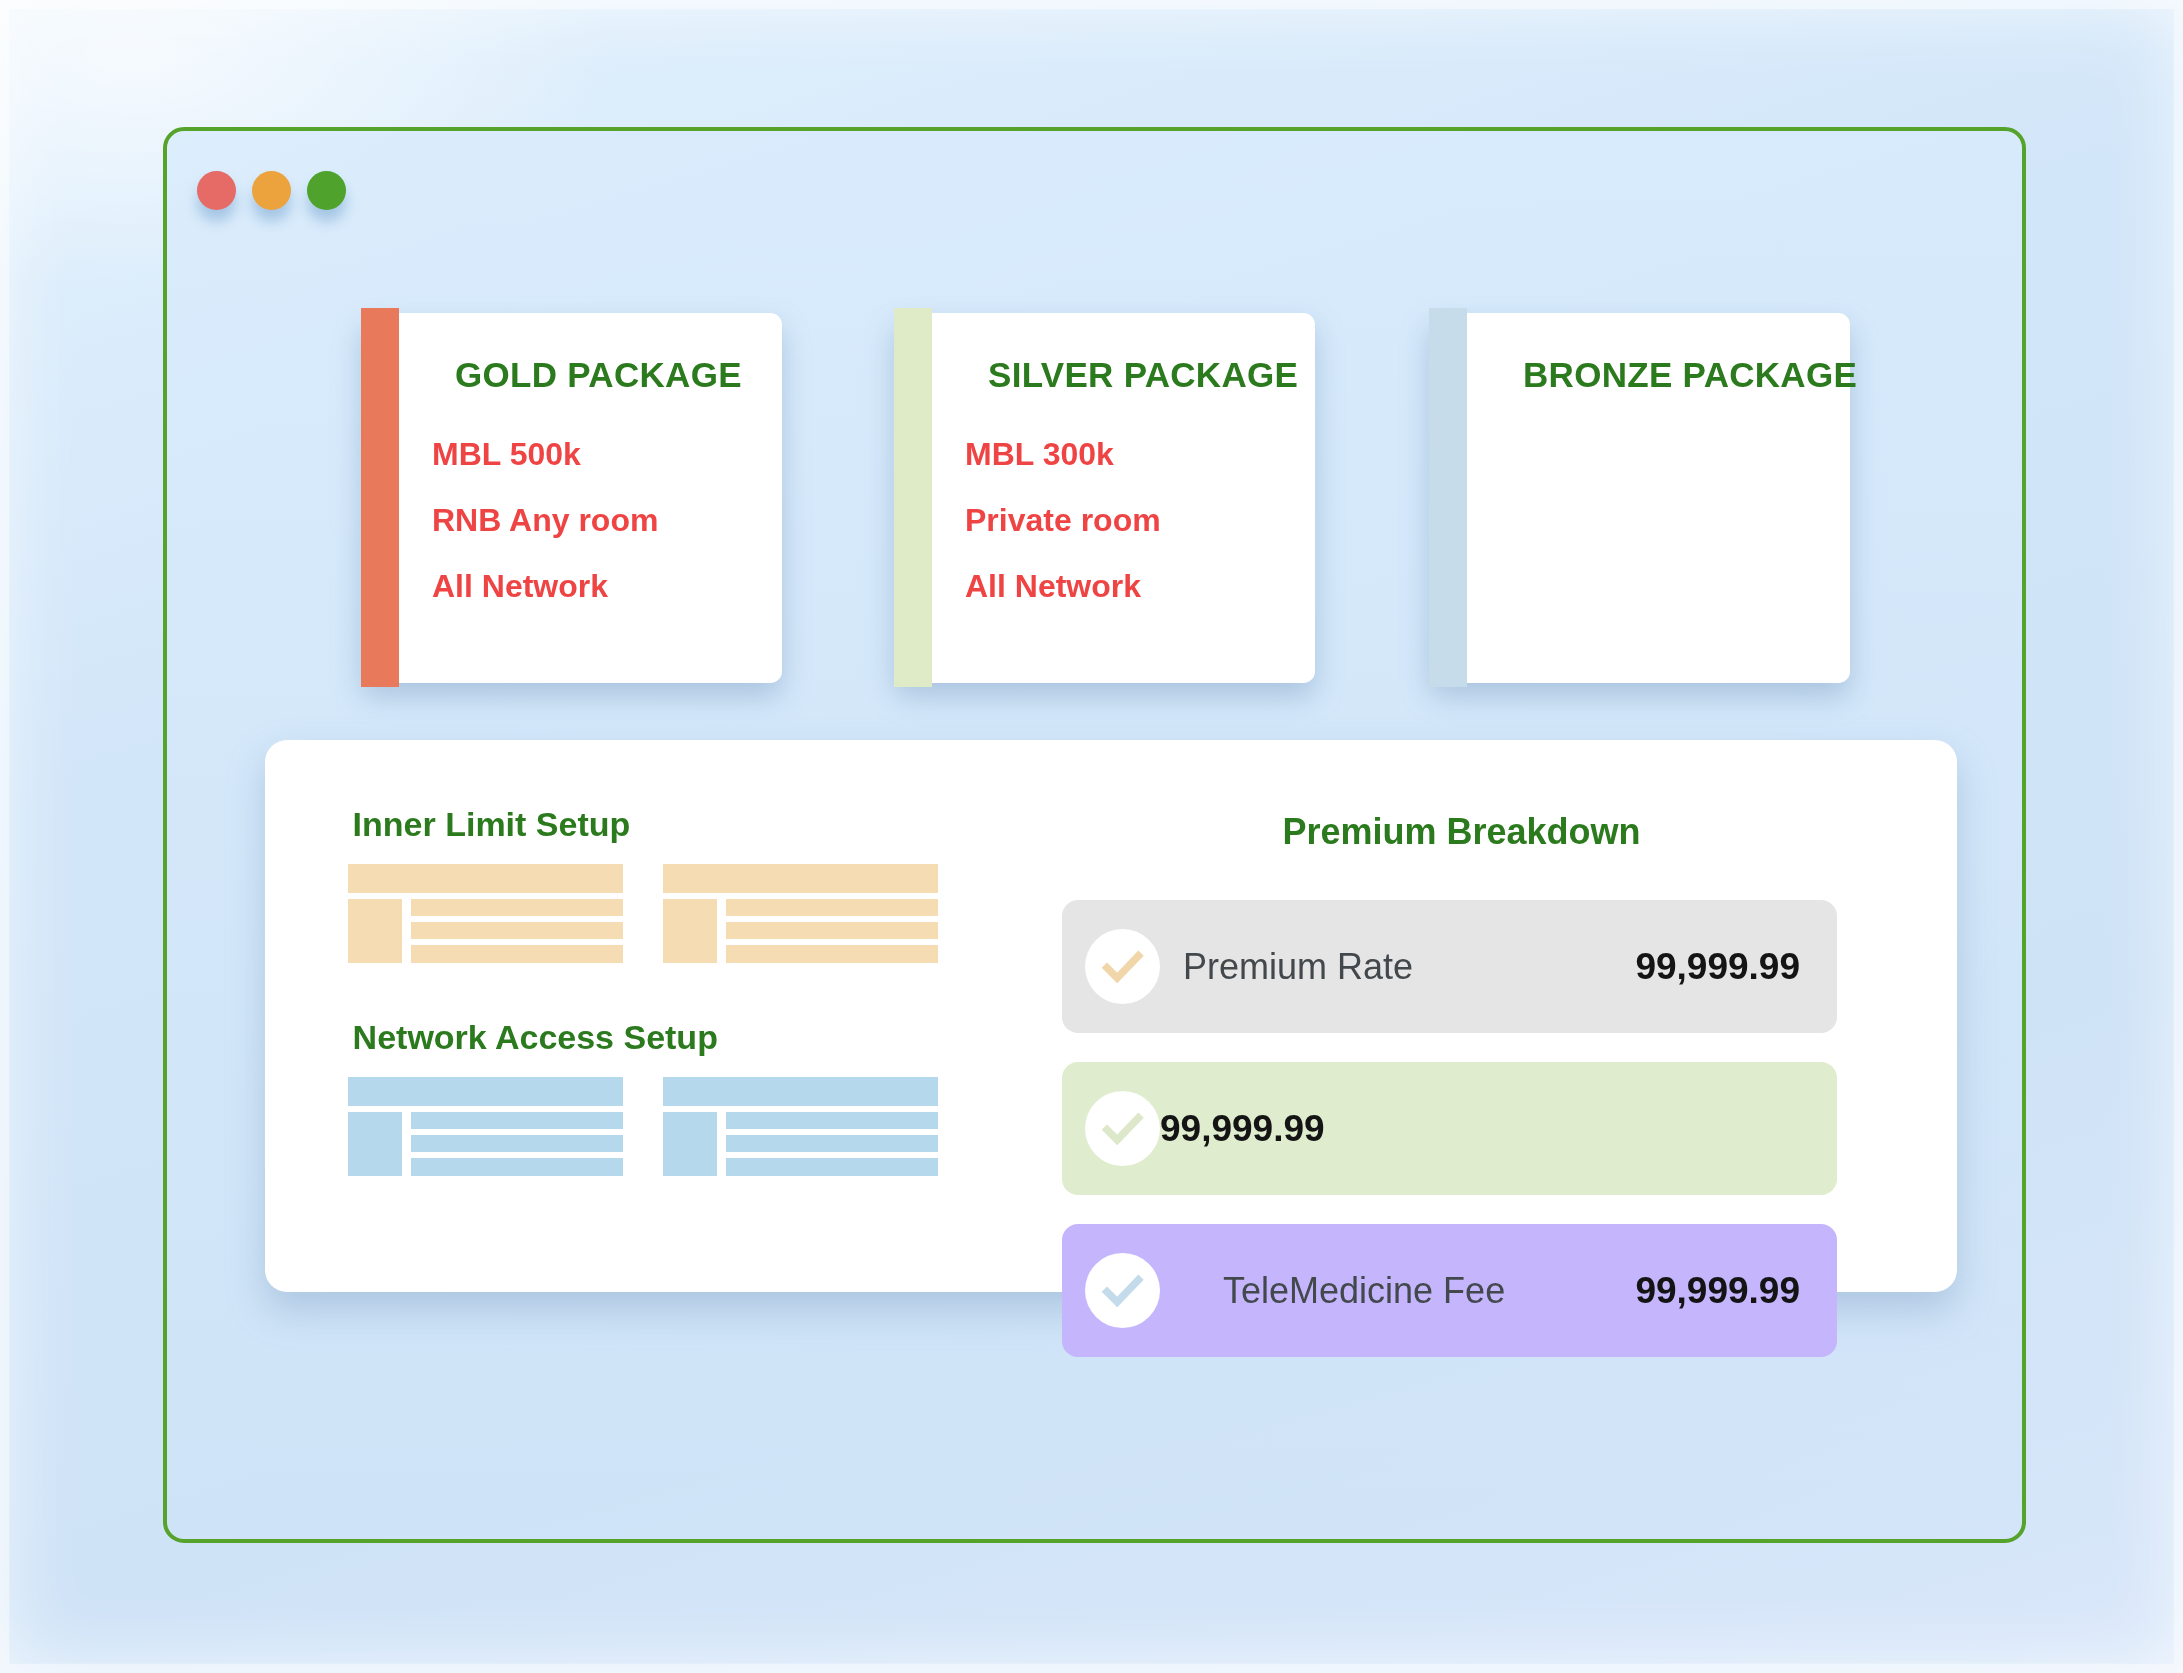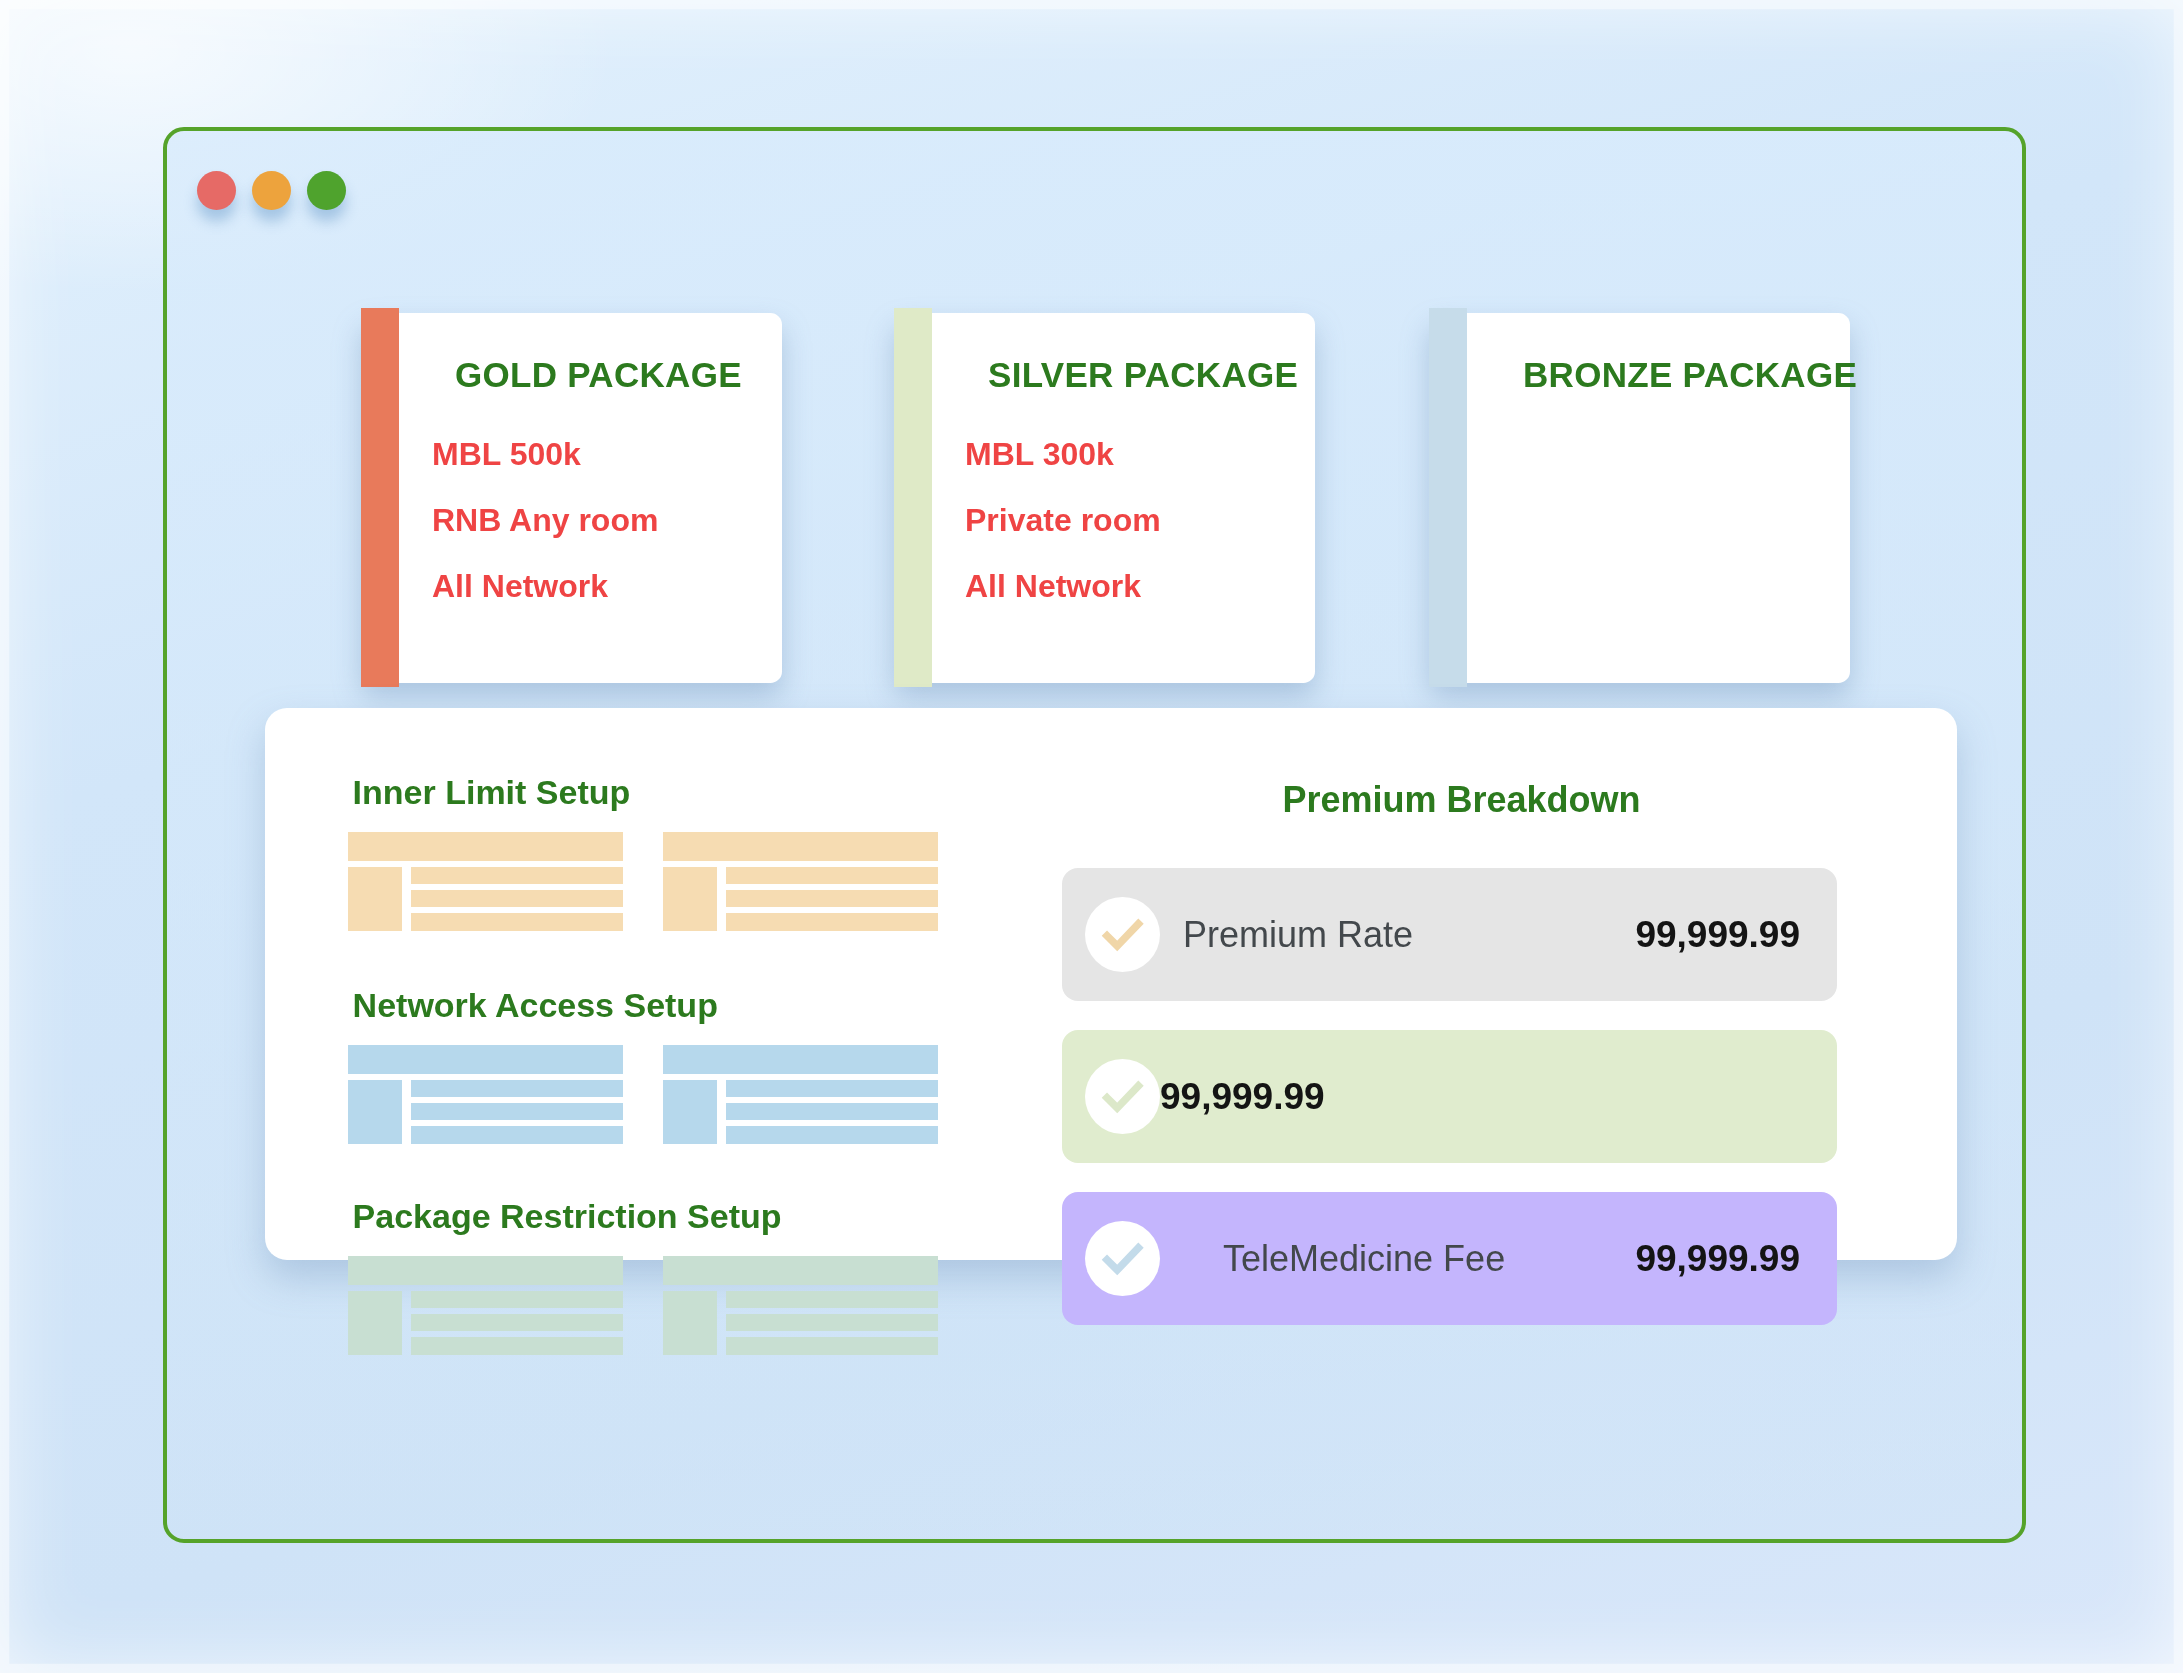--- a/index.html
+++ b/index.html
@@ -54,21 +54,21 @@
     white-space:nowrap;
   }
   .pkg-lines { position:absolute; left:71px; top:123px; }
   .pkg-line  {
     font-size:32px; font-weight:700; color:#ef4444;
     line-height:36px; margin-bottom:30px; white-space:nowrap;
   }
 
   
   .panel {
-    position:absolute; left:98px; top:577px;
+    position:absolute; left:98px; top:609px;
     width:1692px; height:552px;
     background:#ffffff; border-radius:22px;
     box-shadow:0 17.4px 37px rgba(115,150,190,.38);
   }
 
   .setup-section { position:absolute; left:83px; width:596px; }
   .setup-1 { top:65px; }
   .setup-2 { top:278px; }
   .setup-3 { top:489px; }
   .setup-title {
@@ -213,47 +213,20 @@
               <div class="sk-lines">
                 <div class="sk-line"></div>
                 <div class="sk-line"></div>
                 <div class="sk-line"></div>
               </div>
             </div>
           </div>
         </div>
       </div>
 
-      <div class="setup-section setup-3">
-        <h3 class="setup-title">Package Restriction Setup</h3>
-        <div class="sk-grid">
-          <div class="sk-group">
-            <div class="sk-top"></div>
-            <div class="sk-row">
-              <div class="sk-left"></div>
-              <div class="sk-lines">
-                <div class="sk-line"></div>
-                <div class="sk-line"></div>
-                <div class="sk-line"></div>
-              </div>
-            </div>
-          </div>
-          <div class="sk-group">
-            <div class="sk-top"></div>
-            <div class="sk-row">
-              <div class="sk-left"></div>
-              <div class="sk-lines">
-                <div class="sk-line"></div>
-                <div class="sk-line"></div>
-                <div class="sk-line"></div>
-              </div>
-            </div>
-          </div>
-        </div>
-      </div>
 
       <h3 class="premium-title">Premium Breakdown</h3>
 
       <div class="fee-row fee-1">
         <div class="check-circle">
           <svg viewBox="0 0 24 24">
               <path d="M5 12.6l4.6 4.6L19.2 7.2" fill="none" stroke-width="3.4" stroke-linecap="square"></path>
             </svg>
         </div>
         <div class="fee-label">Premium Rate</div>

